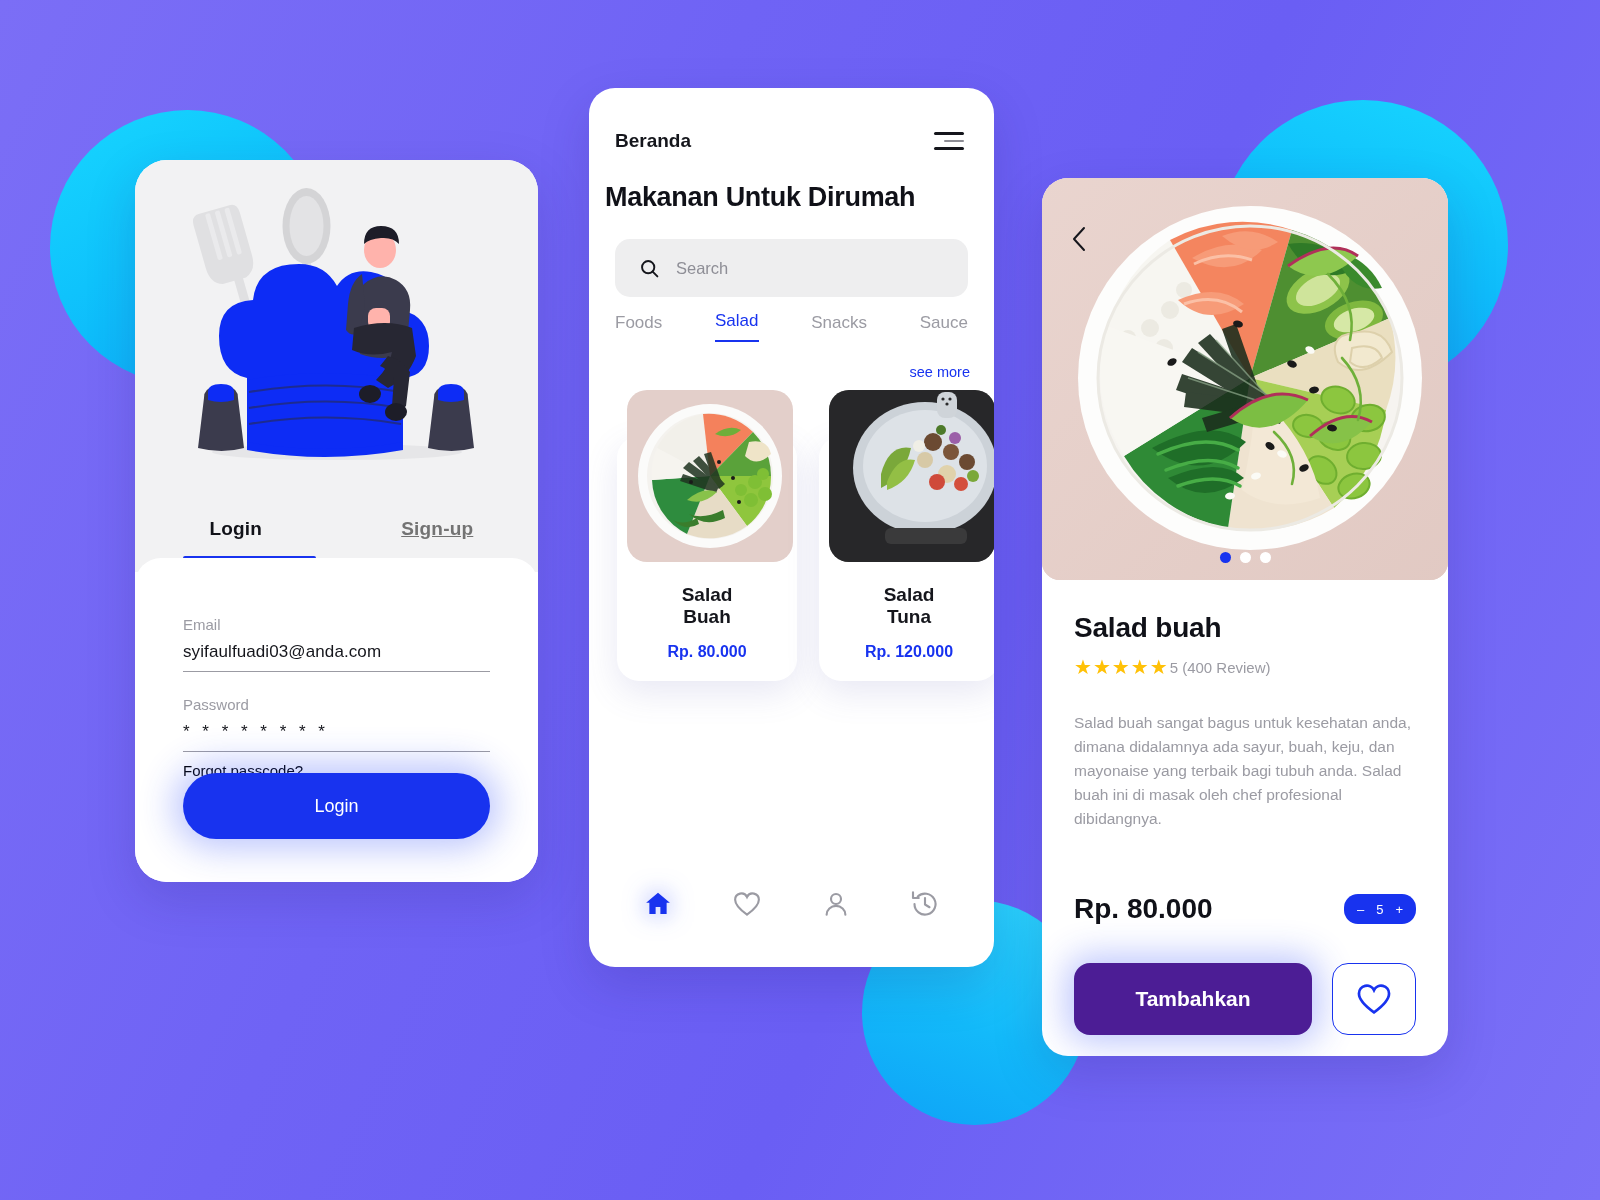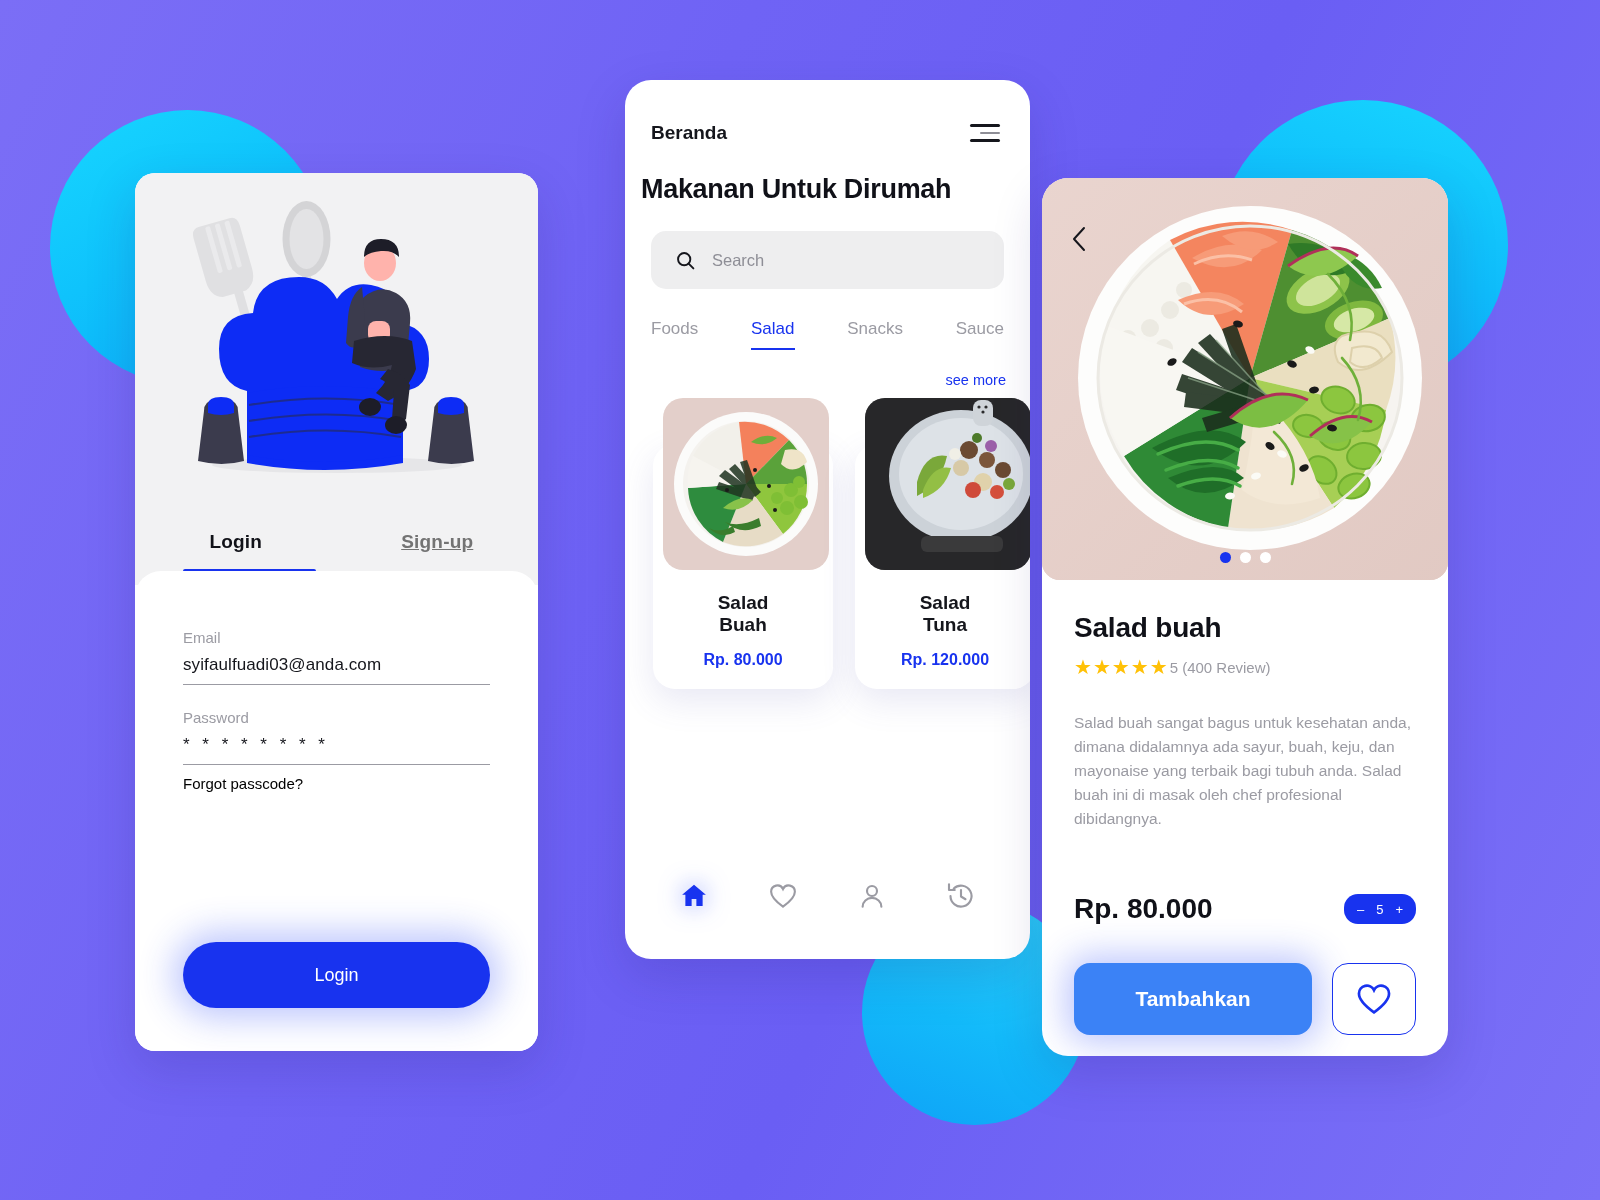--- a/index.html
+++ b/index.html
@@ -24,22 +24,22 @@
   .bg-circle-br {
     left: 862px; top: 900px; width: 225px; height: 225px;
     background: linear-gradient(200deg, #2fd9ff 0%, #13bafa 55%, #0ea2f7 100%);
   }
 
   
   .phone { position: absolute; background: #ffffff; overflow: hidden; }
 
   
   .phone-login {
-    left: 135px; top: 173px; width: 403px; height: 878px;
-    border-radius: 20px;
+    left: 135px; top: 160px; width: 403px; height: 722px;
+    border-radius: 32px;
     box-shadow: 0 18px 50px rgba(40,30,120,.18);
     display: flex; flex-direction: column;
   }
   .login-hero {
     background: #f2f2f3; height: 352px; position: relative; flex: none;
     display: flex; align-items: flex-end; justify-content: center;
   }
   .illus { position: absolute; left: 50%; transform: translateX(-50%); top: 8px; }
 
   .auth-tabs {
@@ -72,25 +72,24 @@
   .login-btn-wrap { position: absolute; left: 48px; right: 48px; bottom: 43px; }
   .btn-primary {
     display: block; width: 100%; height: 66px; border: none; cursor: pointer;
     background: #1833ef; color: #fff; font-size: 18px;
     font-family: inherit; border-radius: 34px;
     box-shadow: 0 0 34px 10px rgba(40,70,250,.30);
   }
 
   
   .phone-home {
-    left: 589px; top: 80px; width: 405px; height: 879px;
+    left: 589px; top: 88px; width: 405px; height: 879px;
     border-radius: 26px;
     box-shadow: 0 18px 50px rgba(40,30,120,.18);
     padding: 42px 0 0 0;
-    margin-left: 36px;
   }
   .home-topbar {
     display: flex; align-items: center; justify-content: space-between;
     padding: 0 30px 0 26px;
   }
   .home-brand { font-size: 19px; font-weight: bold; color: #15161c; }
   .hamburger { width: 30px; cursor: pointer; }
   .hamburger i { display: block; height: 3px; background: #15161c; border-radius: 2px; margin-left: auto; }
   .hamburger i:nth-child(1) { width: 30px; }
   .hamburger i:nth-child(2) { width: 20px; height: 2px; background: #8e8e96; margin: 5px 0 5px auto; }
@@ -106,21 +105,21 @@
   }
   .search-bar {
     margin: 26px 26px 0 26px; height: 58px; background: #eeeeef;
     border-radius: 15px; display: flex; align-items: center; padding: 0 0 0 24px;
     cursor: text;
   }
   .search-ph { font-size: 16.5px; color: #8e8e96; margin-left: 16px; }
 
   .cat-tabs {
     display: flex; justify-content: space-between;
-    padding: 30px 26px 0 26px; position: relative;
+    padding: 14px 26px 0 26px; position: relative; align-items: flex-end;
   }
   .cat-tab { font-size: 17px; color: #9b9ba3; cursor: pointer; padding-bottom: 9px; }
   .cat-tab.active { color: #1833ef; border-bottom: 2.5px solid #1833ef; }
   .see-more {
     text-align: right; font-size: 14.5px; color: #1833ef;
     padding: 22px 24px 0 0; cursor: pointer;
   }
 
   .card-row { display: flex; gap: 22px; padding: 10px 0 0 28px; }
   .food-card {
@@ -185,21 +184,21 @@
     background: #1833ef; border-radius: 14px; height: 30px; min-width: 72px;
     display: flex; align-items: center; justify-content: center; gap: 12px;
     padding: 0 11px; cursor: pointer;
   }
   .stepper span { color: #fff; font-size: 13px; }
   .stepper .qty { font-size: 13px; }
 
   .action-row { display: flex; align-items: center; gap: 20px; margin-top: 38px; }
   .btn-add {
     flex: 1; height: 72px; border: none; border-radius: 16px; cursor: pointer;
-    background: #3b82f6; color: #fff; font-size: 21px; font-weight: bold;
+    background: #4c1d95; color: #fff; font-size: 21px; font-weight: bold;
     font-family: inherit;
     box-shadow: 0 0 34px 8px rgba(40,70,250,.30);
   }
   .btn-fav {
     width: 84px; height: 72px; border-radius: 16px; cursor: pointer;
     background: #fff; border: 1.5px solid #1833ef;
     display: flex; align-items: center; justify-content: center;
   }
 </style>
 </head>

